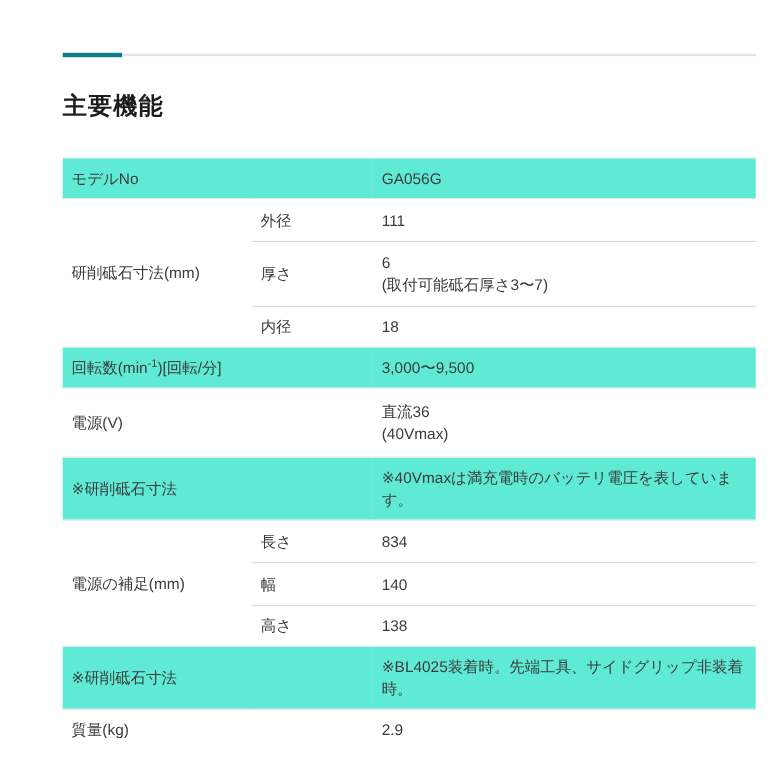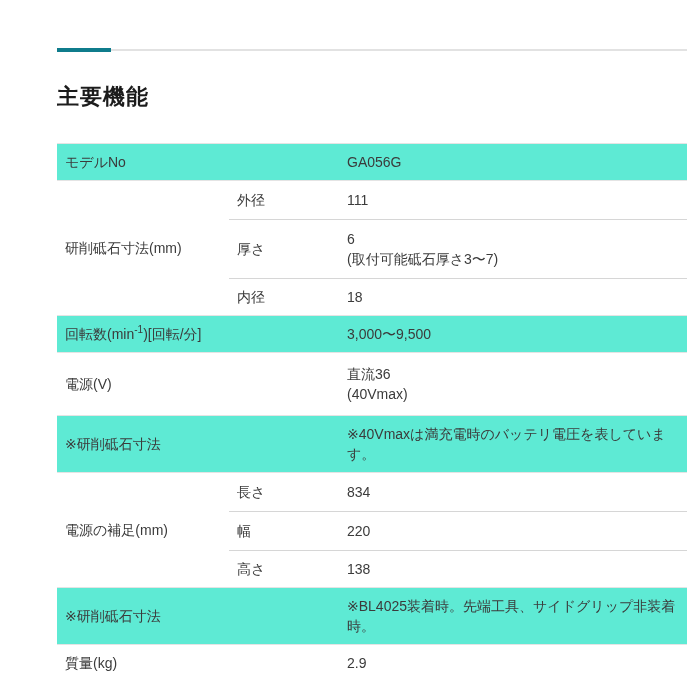--- a/index.html
+++ b/index.html
@@ -139,21 +139,21 @@
           <td class="value-cell">※40Vmaxは満充電時のバッテリ電圧を表しています。</td>
         </tr>
 
         <tr class="row-start subpad">
           <td class="label-cell" rowspan="3">電源の補足(mm)</td>
           <td class="sublabel-cell">長さ</td>
           <td class="value-cell">834</td>
         </tr>
         <tr class="sub-row subpad">
           <td class="sublabel-cell">幅</td>
-          <td class="value-cell">220</td>
+          <td class="value-cell">140</td>
         </tr>
         <tr class="sub-row">
           <td class="sublabel-cell">高さ</td>
           <td class="value-cell">138</td>
         </tr>
 
         <tr class="shaded row-start">
           <td class="label-cell" colspan="2">※研削砥石寸法</td>
           <td class="value-cell">※BL4025装着時。先端工具、サイドグリップ非装着時。</td>
         </tr>

